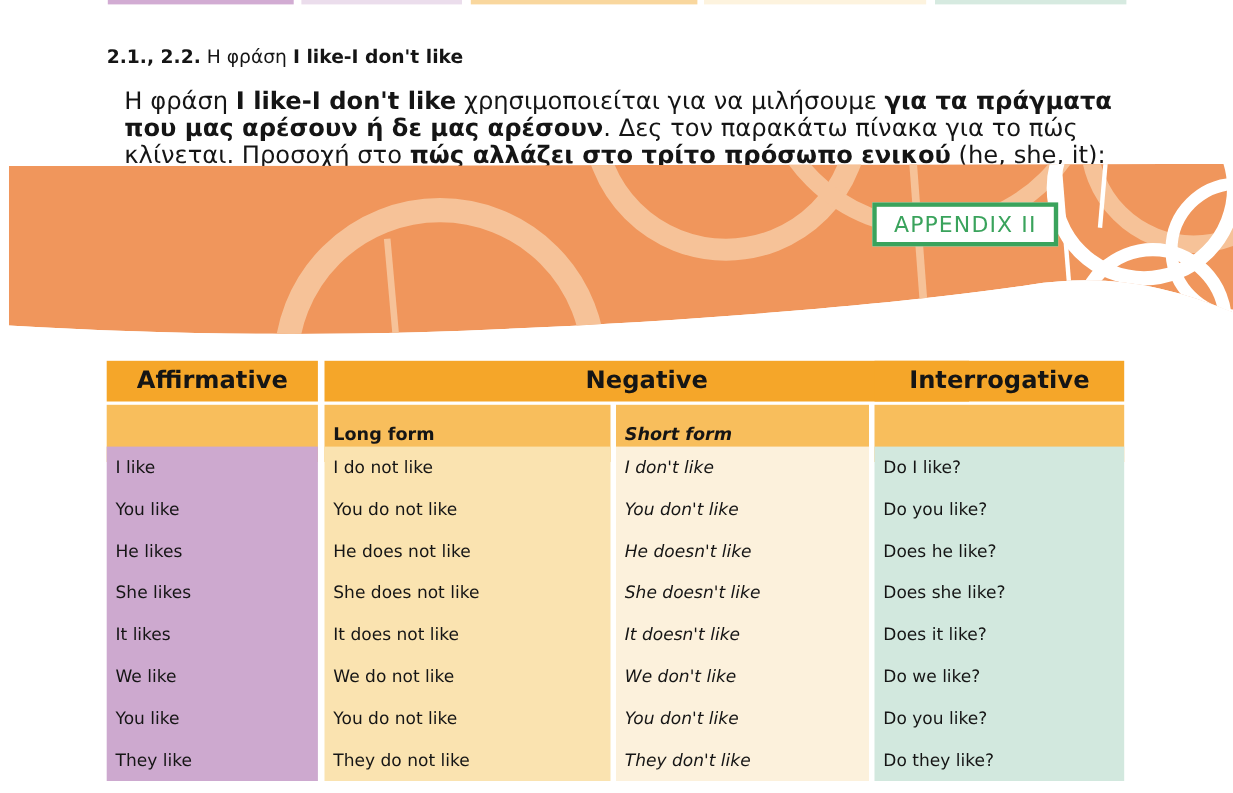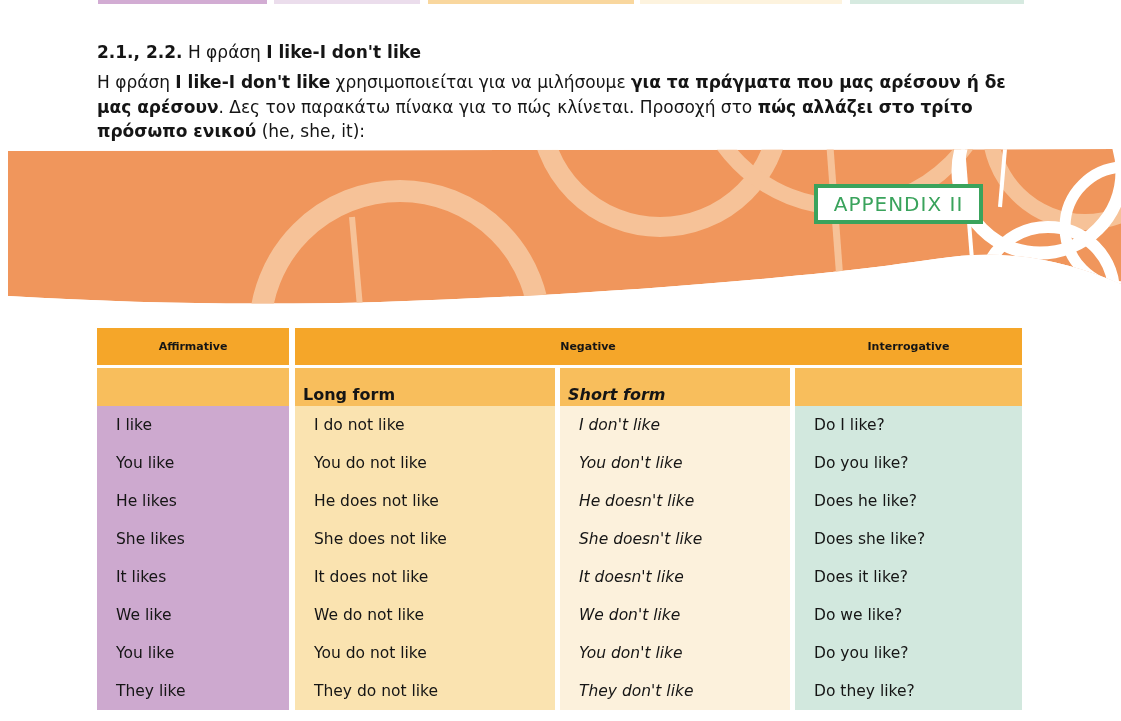--- a/index.html
+++ b/index.html
@@ -13,59 +13,59 @@
     color: var(--text, #151515);
   }
 
   
   .strips { position: absolute; top: 0; left: 0; width: 1121px; height: 5px; }
   .strip { position: absolute; top: 0; height: 4px; }
 
   
   .intro-block { position: absolute; left: 97px; top: 40px; width: 930px; }
   .intro-heading { font-size: 17px; line-height: 25px; margin: 0 0 5px 0; font-weight: normal; }
-  .intro-paragraph { font-size: 17px; line-height: 24.6px; margin: 0; }
+  .intro-paragraph { font-size: 22px; line-height: 24.6px; margin: 16px; }
   .intro-heading b, .intro-paragraph b { font-weight: bold; }
 
   
   .banner { position: absolute; left: 0; top: 147px; width: 1121px; height: 163px; }
   .banner svg { display: block; width: 1121px; height: 163px; }
   .banner .fillshape { fill: var(--banner-orange, #F0965C); }
   .banner .lc { fill: none; stroke: var(--banner-circle-light, #F6C298); }
   .banner .wc { fill: none; stroke: #ffffff; }
 
   .appendix-badge {
-    position: absolute; left: 814px; top: 184px;
+    position: absolute; left: 793px; top: 184px;
     width: 169px; height: 40px;
     background: #ffffff;
     border: 4px solid var(--badge-green, #3AA35C);
     color: var(--badge-green, #3AA35C);
     display: flex; align-items: center; justify-content: center;
     font-size: 20px; letter-spacing: 1px;
   }
 
   
   .gtable { position: absolute; left: 0; top: 0; }
   .hcell {
     position: absolute; height: 37px; top: 328px;
     background: var(--header-bg, #F5A629);
     display: flex; align-items: center; justify-content: center;
-    font-weight: bold; font-size: 11px;
+    font-weight: bold; font-size: 22px;
   }
   .shcell {
     position: absolute; height: 52px; top: 368px;
     background: var(--subheader-bg, #F8BE5C);
     display: flex; align-items: center;
     font-weight: bold; font-size: 16px;
     padding-left: 8px;
   }
   .body-col { position: absolute; top: 406px; height: 304px; }
   .cell {
     height: 38px; display: flex; align-items: center;
-    padding-left: 19px; font-size: 15.5px; white-space: nowrap; text-align: center;
+    padding-left: 8px; font-size: 15.5px; white-space: nowrap; text-align: center;
   }
 
   .col1 { left: 97px;  width: 192px; }
   .col2 { left: 295px; width: 260px; }
   .col3 { left: 560px; width: 230px; font-style: italic; }
   .col4 { left: 795px; width: 227px; }
   .colspan23 { left: 295px; width: 586px; }
 
   .bg1 { background: var(--affirmative-col-bg, #CDA9CF); }
   .bg2 { background: var(--negative-long-col-bg, #FAE3B0); }

